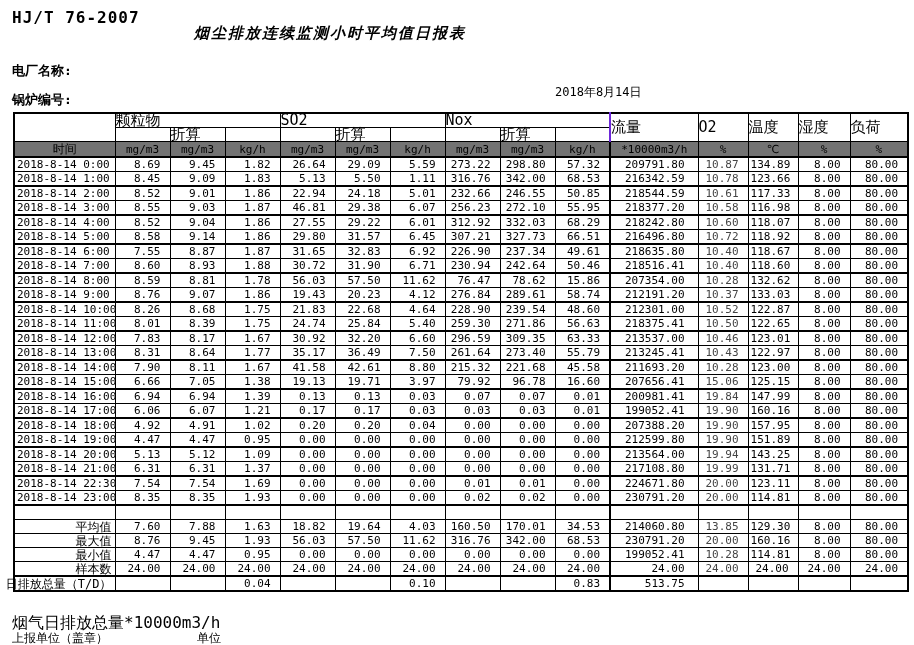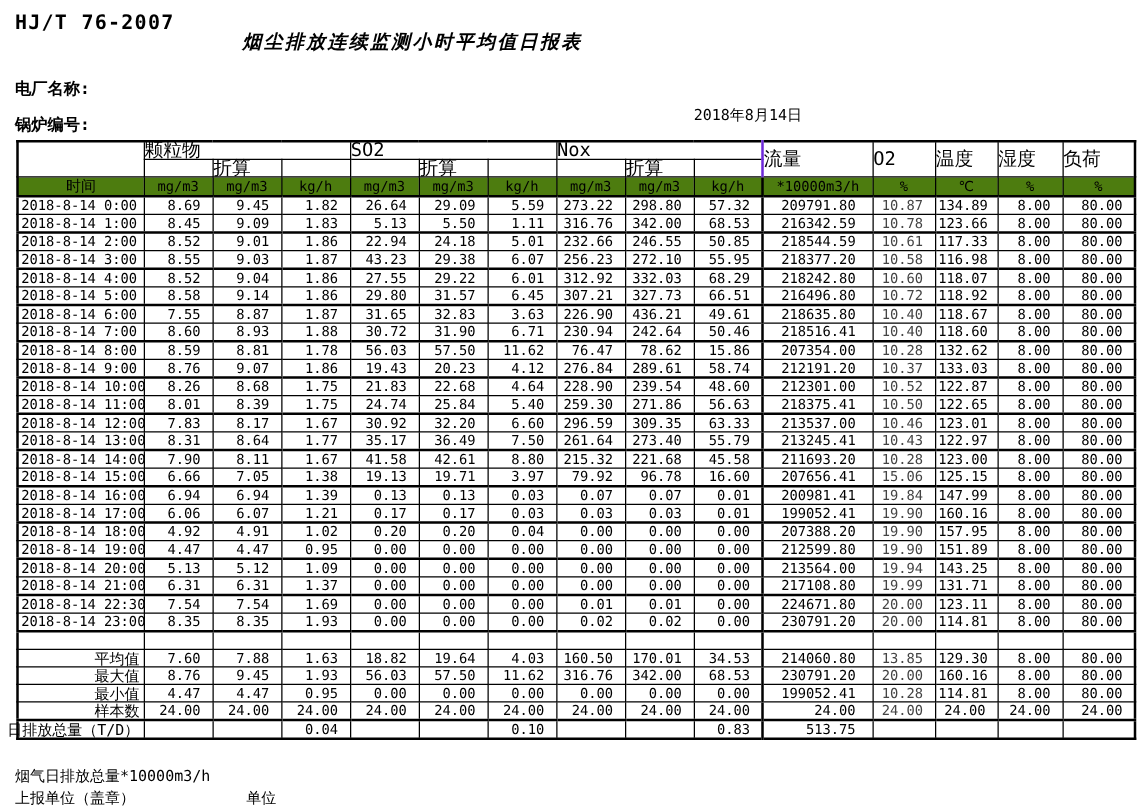--- a/index.html
+++ b/index.html
@@ -9,31 +9,31 @@
   }
   .standard{position:absolute;left:12px;top:8px;font-weight:bold;font-size:16px;letter-spacing:1px;}
   .title{position:absolute;left:0;top:24px;width:660px;text-align:center;font-weight:bold;font-size:15px;letter-spacing:2px;font-style:italic;}
   .plant{position:absolute;left:12px;top:62px;font-weight:bold;font-size:13px;}
   .boiler{position:absolute;left:12px;top:81px;font-weight:bold;font-size:13px;margin-top:10px;}
   .date{position:absolute;left:555px;top:84px;font-size:12px;}
   .tablewrap{position:absolute;left:13px;top:112px;}
   table{border-collapse:collapse;table-layout:fixed;width:886px;border:2px solid #000;}
   th,td{border:1px solid #000;height:13px;padding:0 2px;overflow:visible;white-space:nowrap;font-size:11px;line-height:13px;}
   thead th{font-weight:normal;font-size:15px;text-align:left;padding:0;}
-  tr.units td{background:#4d7c0f;text-align:center;height:14px;border-bottom-width:2px;}
+  tr.units td{background:#737373;text-align:center;height:14px;border-bottom-width:2px;}
   tr.units td.t{font-size:12px;}
   td.t{text-align:right;padding-right:12px;}
   td.v{text-align:right;padding-right:9px;}
   td.flow{border-left:2px solid #000;padding-right:13px;}
   td.o2{color:#444;}
   tr.dr:nth-child(even) td{border-bottom-width:2px;}
   tr.sum td.lbl{position:relative;}
   tr.sum td.lbl span{position:absolute;right:3px;top:0;line-height:14px;white-space:nowrap;font-size:12px;}
   tr.sum:last-child td{border-top-width:2px;}
-  .f1{position:absolute;left:12px;top:613px;font-size:12px;}
+  .f1{position:absolute;left:12px;top:613px;font-size:16px;}
   .f2{position:absolute;left:12px;top:630px;font-size:12px;}
   .f3{position:absolute;left:197px;top:630px;font-size:12px;}
 </style>
 </head>
 <body>
 
 <div class="standard">HJ/T  76-2007</div>
 <div class="title">烟尘排放连续监测小时平均值日报表</div>
 <div class="plant">电厂名称:</div>
 <div class="boiler">锅炉编号:</div>
@@ -149,21 +149,21 @@
     <td class="v o2">10.61</td>
     <td class="v">117.33</td>
     <td class="v">8.00</td>
     <td class="v">80.00</td>
   </tr>
         <tr class="dr">
     <td class="t">2018-8-14 3:00</td>
     <td class="v">8.55</td>
     <td class="v">9.03</td>
     <td class="v">1.87</td>
-    <td class="v">43.23</td>
+    <td class="v">46.81</td>
     <td class="v">29.38</td>
     <td class="v">6.07</td>
     <td class="v">256.23</td>
     <td class="v">272.10</td>
     <td class="v">55.95</td>
     <td class="v flow">218377.20</td>
     <td class="v o2">10.58</td>
     <td class="v">116.98</td>
     <td class="v">8.00</td>
     <td class="v">80.00</td>
@@ -202,23 +202,23 @@
     <td class="v">8.00</td>
     <td class="v">80.00</td>
   </tr>
         <tr class="dr">
     <td class="t">2018-8-14 6:00</td>
     <td class="v">7.55</td>
     <td class="v">8.87</td>
     <td class="v">1.87</td>
     <td class="v">31.65</td>
     <td class="v">32.83</td>
-    <td class="v">3.63</td>
+    <td class="v">6.92</td>
     <td class="v">226.90</td>
-    <td class="v">436.21</td>
+    <td class="v">237.34</td>
     <td class="v">49.61</td>
     <td class="v flow">218635.80</td>
     <td class="v o2">10.40</td>
     <td class="v">118.67</td>
     <td class="v">8.00</td>
     <td class="v">80.00</td>
   </tr>
         <tr class="dr">
     <td class="t">2018-8-14 7:00</td>
     <td class="v">8.60</td>

